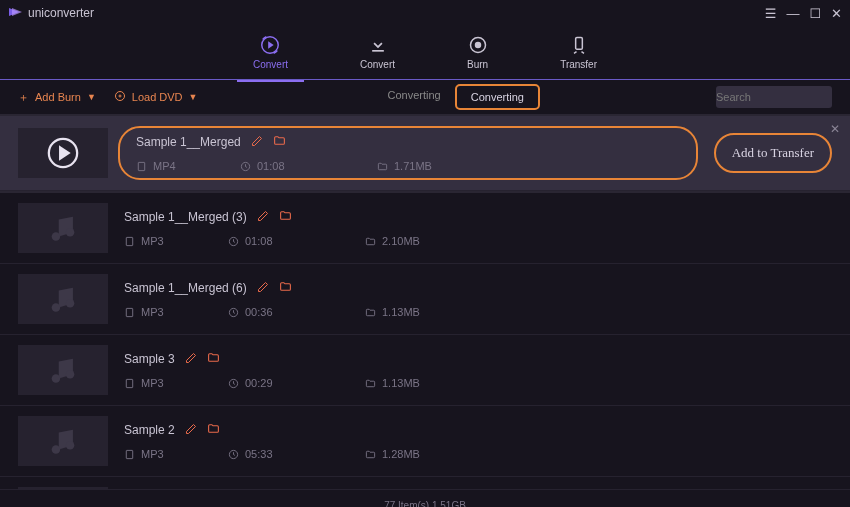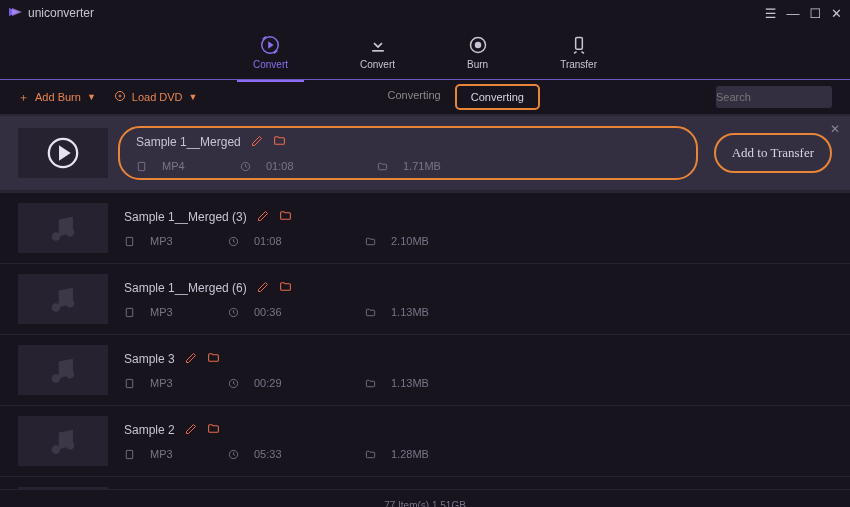--- a/index.html
+++ b/index.html
@@ -31,21 +31,21 @@
   .row { display: flex; align-items: center; padding: 10px 18px; border-bottom: 1px solid #26222f; gap: 16px; position: relative; }
   .row-hl-wrap { background:#2a2633; padding: 2px 0;}
   
   .thumb { width: 90px; height: 50px; background: #26222f; display: flex; align-items: center; justify-content: center; color: #3d3848; flex-shrink:0; }
   .thumb.play { color: #e8e3f0; }
   
   .meta { flex: 1; display: flex; flex-direction: column; gap: 10px; }
   .meta-top { display: flex; align-items: center; gap: 10px; color: #c9c4d3; font-size: 12px; }
   .ic-sm { color: #ea6a4b; }
   .meta-bot { display: flex; gap: 46px; color: #7a7486; font-size: 11px; }
-  .mb-it { display:flex; align-items:center; gap:15px; min-width: 58px;}
+  .mb-it { display:flex; align-items:center; gap:6px; min-width: 58px;}
   .mb-it.fs { min-width: 86px; margin-left: 33px; }
 
   .add-transfer { border: 2px solid #e88537; color:#d8d3e2; padding: 10px 16px; border-radius: 22px; font-size: 13px; cursor:pointer; white-space:nowrap;font-family:Liberation Serif, serif; }
 
   .close-x { position:absolute; top:6px; right:10px; color:#8a8495; font-size:12px; cursor:pointer;}
 
   .statusbar { height: 32px; text-align: center; font-size: 10px; color: #7a7486; display:flex; align-items:center; justify-content:center; background:#17141e; border-top:1px solid #26222f;}
 
   ::-webkit-scrollbar { width: 0; }
 </style>

